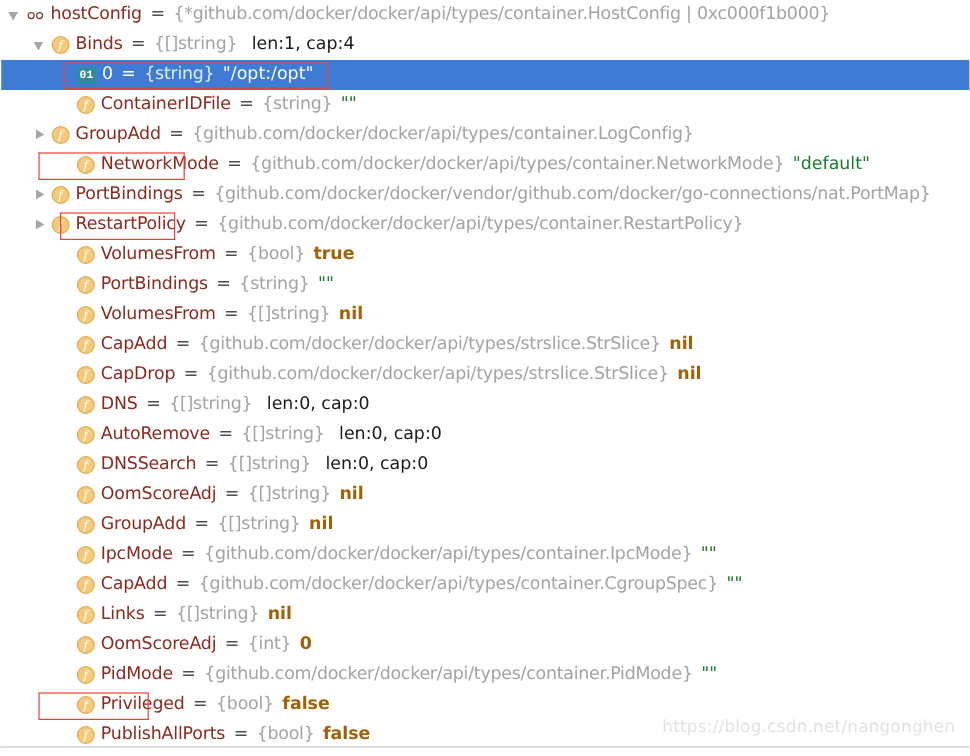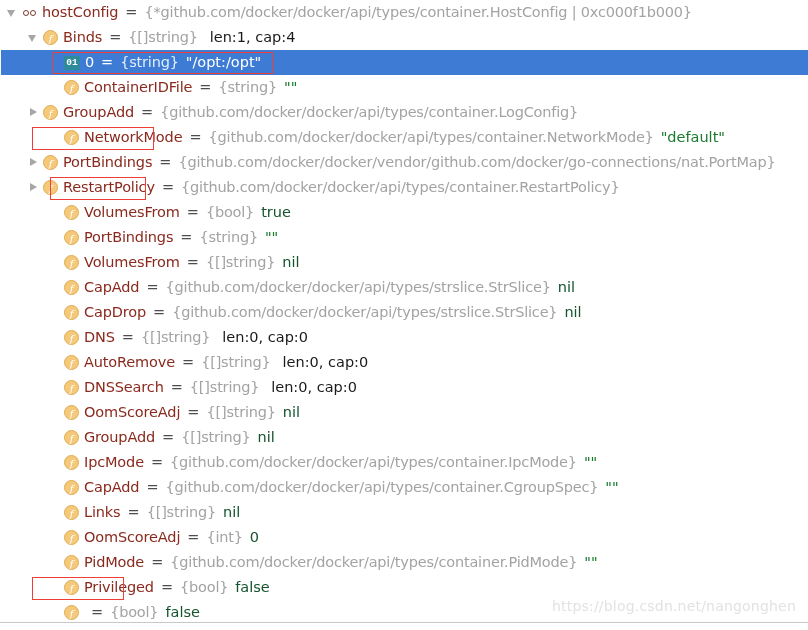--- a/index.html
+++ b/index.html
@@ -136,22 +136,23 @@
     color: #a3a3a3;
     letter-spacing: -0.2px;
   }
   .row.selected .type { color: #e2ecfb; }
   .val-str {
     color: #1a7a2e;
     margin-left: 7px;
   }
   .row.selected .val-str { color: #ffffff; }
   .val-num {
-    color: #14532d;
+    color: #a16207;
     margin-left: 7px;
+    font-weight: bold;
   }
   .val-plain {
     color: #1a1a1a;
     margin-left: 12px;
   }
   .annot-box {
     position: absolute;
     border: 1.6px solid #ef3e36;
     box-sizing: border-box;
     pointer-events: none;
@@ -375,20 +376,21 @@
         <span class="twisty "></span>
         <span class="icon-field">f</span>
         <span class="name">Privileged</span>
         <span class="eq">=</span>
         <span class="type">{bool}</span>
         <span class="val-num">false</span>
       </div>
       <div class="row" style="padding-left: 48px;">
         <span class="twisty "></span>
         <span class="icon-field">f</span>
+        <span class="name">PublishAllPorts</span>
         <span class="eq">=</span>
         <span class="type">{bool}</span>
         <span class="val-num">false</span>
       </div>
     </div>
 
   <div id="annot-layer">
       <div class="annot-box" style="left: 53px; top: 52px; width: 220px; height: 22px; border-color: rgb(239, 62, 54);"></div>
       <div class="annot-box" style="left: 32px; top: 127px; width: 122px; height: 23px; border-color: rgb(239, 62, 54);"></div>
       <div class="annot-box" style="left: 50px; top: 177px; width: 96px; height: 23px; border-color: rgb(239, 62, 54);"></div>

